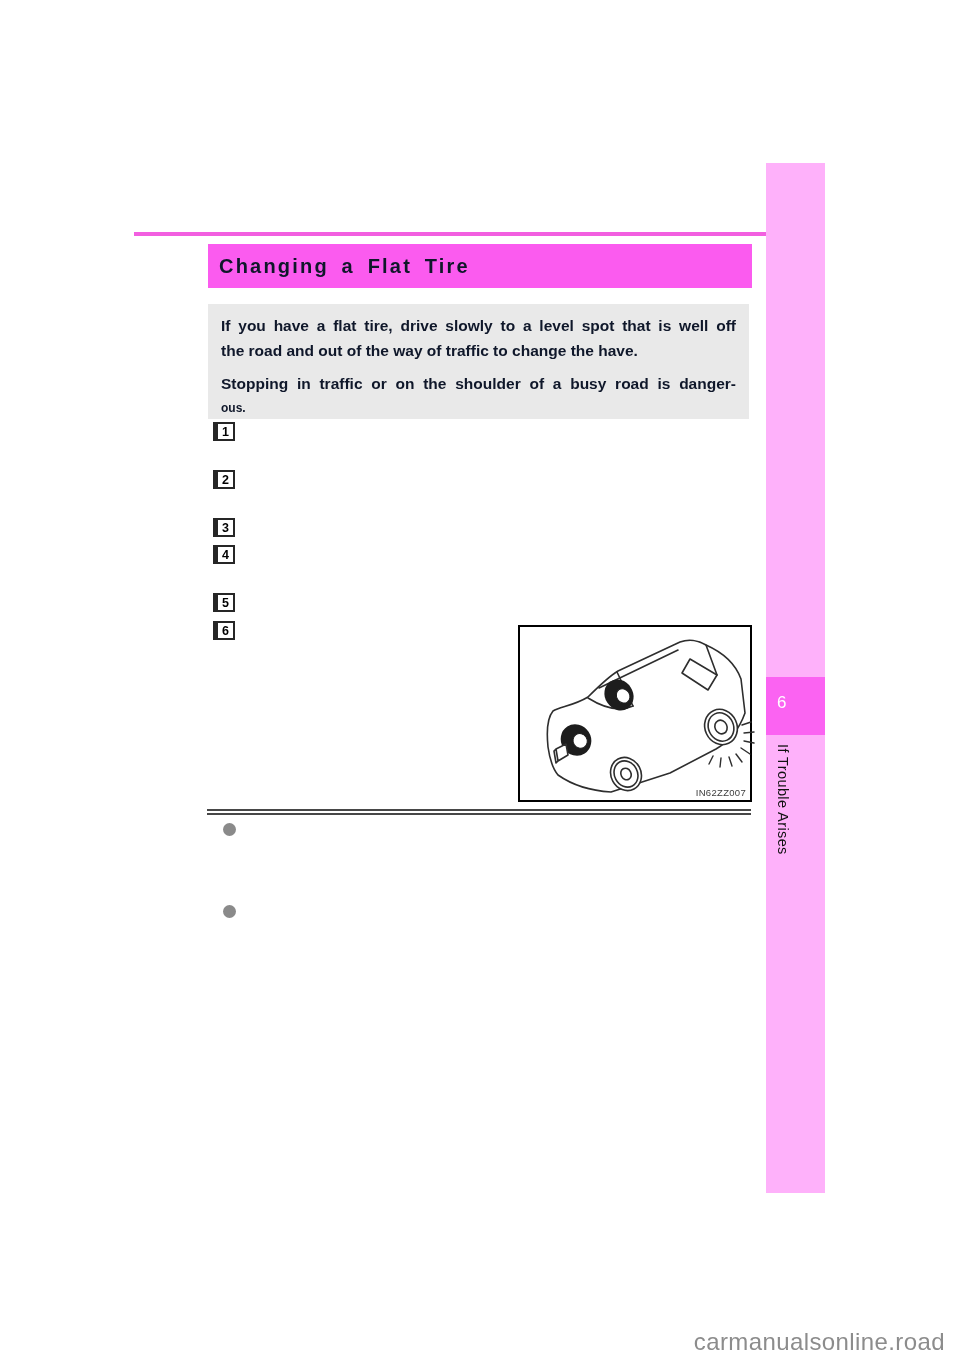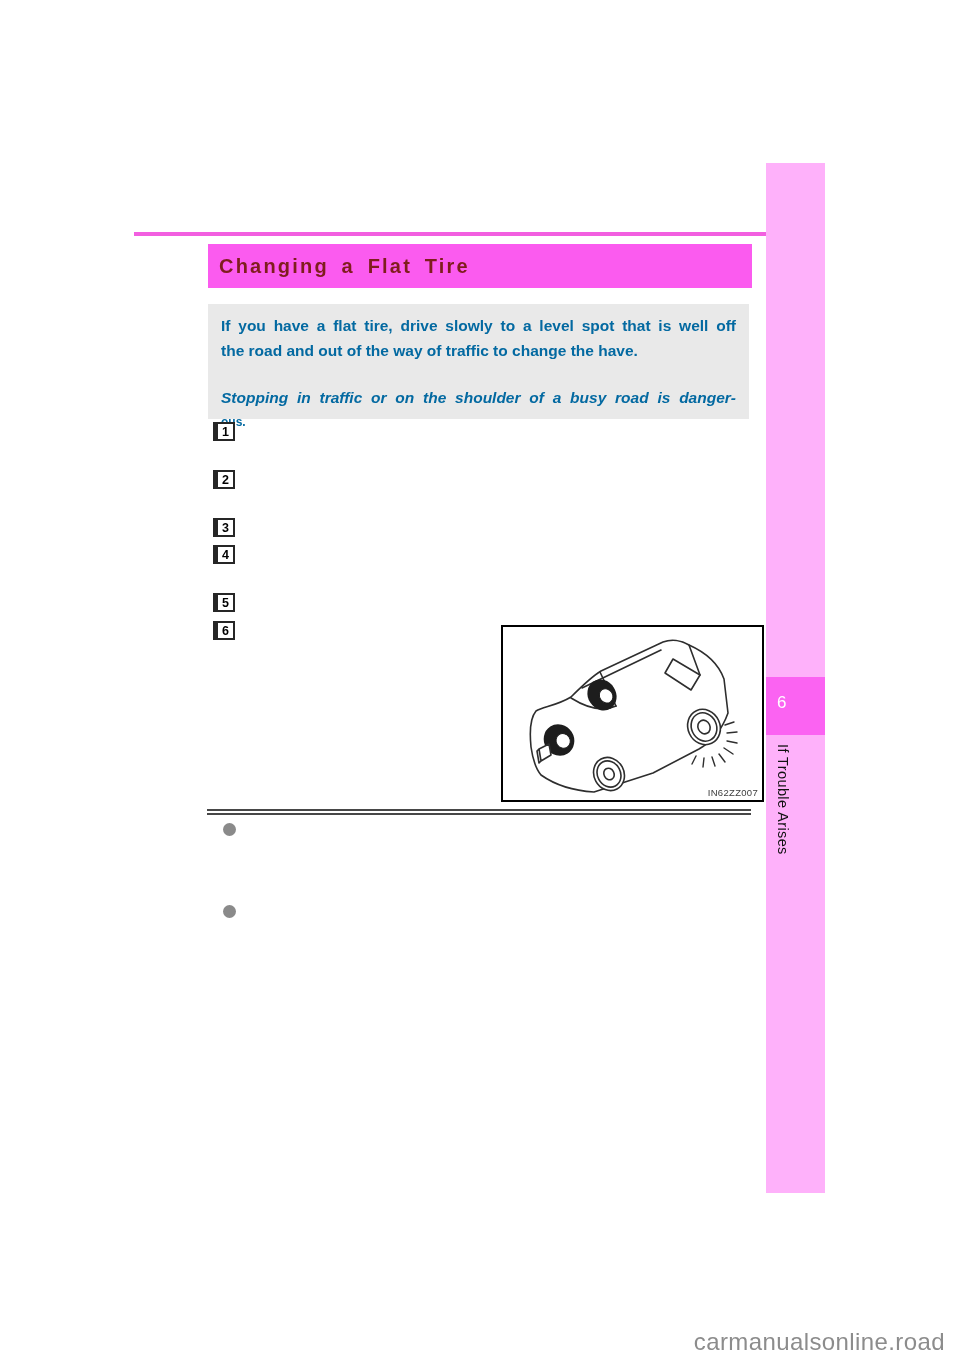--- a/index.html
+++ b/index.html
@@ -17,46 +17,46 @@
   .chapter-block { position:absolute; left:766px; top:677px; width:59px; height:58px; background:#fb63f2; }
   .chapter-number { position:absolute; left:11px; top:16px; color:#ffffff; font-size:17px; }
   .chapter-title {
     position:absolute; left:771px; top:744px; width:20px; height:120px;
     writing-mode:vertical-rl; font-size:14.5px; color:#111; letter-spacing:0.4px; white-space:nowrap;
   }
 
   
   .title-bar {
     position:absolute; left:208px; top:244px; width:544px; height:44px; background:#fb5bef;
-    color:#7f1d1d; font-weight:bold; font-size:20px; letter-spacing:2.2px; word-spacing:5px;
+    color:#0f172a; font-weight:bold; font-size:20px; letter-spacing:2.2px; word-spacing:5px;
     line-height:44px; padding-left:11px; white-space:nowrap; overflow:hidden;
   }
 
   
   .notice {
     position:absolute; left:208px; top:304px; width:541px; height:115px; background:#e9e9e9;
-    padding:9px 13px 0 13px; color:#0369a1; font-weight:bold;
+    padding:9px 13px 0 13px; color:#0f172a; font-weight:bold;
   }
   .notice-line { font-size:15.5px; line-height:25px; white-space:nowrap; text-align:left; }
   .justify-full { text-align:justify; text-align-last:justify; }
-  .para-gap { margin-top:22px;font-style:italic; }
+  .para-gap { margin-top:8px; }
 
   
   .step {
     position:absolute; left:213px; width:22px; height:19px; background:#ffffff;
     border:2px solid #262626; border-left-width:5px;
     display:flex; align-items:center; justify-content:center;
     font-weight:bold; font-size:12.5px; color:#000;
   }
   .step-1 { top:422px; } .step-2 { top:470px; } .step-3 { top:518px; }
   .step-4 { top:545px; } .step-5 { top:593px; } .step-6 { top:621px; }
 
   
   .figure {
-    position:absolute; left:501px; top:625px; width:263px; height:177px;
+    position:absolute; left:518px; top:625px; width:234px; height:177px;
     border:2px solid #000; background:#ffffff;
   }
   .figure svg { position:absolute; left:0; top:0; width:259px; height:173px; }
   .figure-label { position:absolute; right:4px; bottom:2px; font-size:9.5px; color:#3c3c3c; letter-spacing:0.3px; }
 
   
   .double-rule {
     position:absolute; left:207px; top:809px; width:544px; height:6px;
     border-top:2px solid #474747; border-bottom:2px solid #474747;
   }

